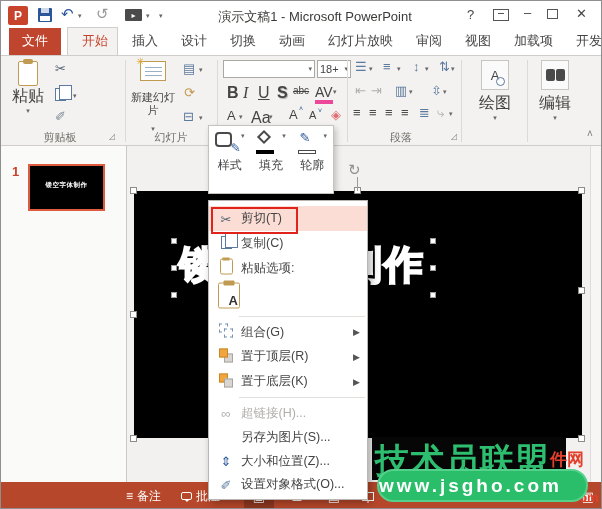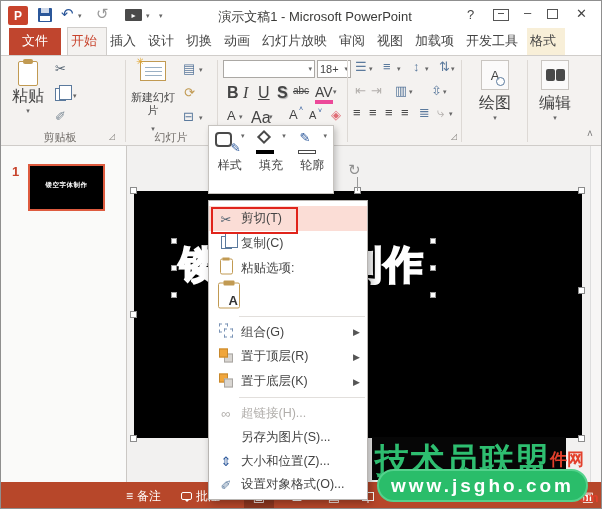--- a/index.html
+++ b/index.html
@@ -10,21 +10,21 @@
 
   
   #titlebar{left:0;top:0;width:100%;height:28px;background:#fff;}
   .qat-ic{font-size:15px;color:#2b579a;line-height:18px;}
   .caret{font-size:7px;color:#666;}
   #title-text{font-size:13px;color:#3a3a38;white-space:nowrap;}
   .winbtn{color:#444;font-size:13px;}
 
   
   #tabrow{left:0;top:28px;width:100%;height:26px;background:#fff;display:flex;align-items:flex-end;padding-left:8px;}
-  .tab{font-size:13px;color:#444;padding:4px 9px 5px 3px;white-space:nowrap;}
+  .tab{font-size:13px;color:#444;padding:4px 9px 5px 14px;white-space:nowrap;}
   .tab.file{background:#c0452e;color:#fff;padding:4px 13px 5px 13px;margin-right:6px;}
   .tab.sel{background:#f4f2f0;color:#c8432c;border:1px solid #d0cdca;border-bottom:none;position:relative;z-index:3;}
   .tab.fmt{background:#f8efd8;}
 
   
   #ribbon{left:0;top:54px;width:100%;height:91px;background:#f4f2f0;border-top:1px solid #d0cdca;border-bottom:1px solid #cfccc9;}
   .gsep{position:absolute;top:4px;width:1px;height:82px;background:#ddd9d5;}
   .glabel{position:absolute;top:74px;font-size:11px;color:#716d69;text-align:center;}
   .ric{color:#5b7a9d;font-size:13px;line-height:14px;}
   .ric.amber{color:#c19a52;}
@@ -98,21 +98,21 @@
   .bubble{width:11px;height:8px;border:1px solid #fff;border-radius:2px;position:relative;}
   .bubble:after{content:"";position:absolute;left:2px;bottom:-3px;border-left:3px solid transparent;border-right:3px solid transparent;border-top:3px solid #fff;}
   .screen{width:12px;height:9px;border:1px solid #fff;position:relative;}
   .screen:after{content:"";position:absolute;left:50%;bottom:-3px;transform:translateX(-50%);width:1px;height:3px;background:#fff;}
 
   
   #wm-black{position:absolute;left:371px;top:436px;width:194px;height:43px;background:#060606;z-index:49;}
   #wm-brand{position:absolute;left:374px;top:437px;font-size:34px;font-weight:bold;color:#2ebe70;letter-spacing:1px;z-index:50;white-space:nowrap;}
   #wm-frag1{position:absolute;left:549px;top:447px;font-size:17px;font-weight:bold;color:#e3402c;z-index:49;}
   #wm-frag2{position:absolute;left:563px;top:489px;font-size:13px;font-weight:bold;color:#e3402c;z-index:49;}
-  #wm-pill{position:absolute;left:376px;top:468px;width:211px;height:33px;background:#2abd6a;border:2px solid #54d28c;border-radius:17px;z-index:52;display:flex;align-items:center;justify-content:center;color:#fff;font-weight:bold;font-size:19px;letter-spacing:3px;}
+  #wm-pill{position:absolute;left:376px;top:468px;width:211px;height:33px;background:#2abd6a;border:2px solid #54d28c;border-radius:17px;z-index:52;display:flex;align-items:center;justify-content:flex-start;color:#fff;font-weight:bold;font-size:19px;letter-spacing:3px;}
 </style>
 </head>
 <body>
 
 <div id="win">
 
   <div id="titlebar" class="abs">
     <div class="abs ctr" style="left:7px;top:5px;width:20px;height:19px;background:#c8432c;border-radius:2px;color:#fff;font-size:12px;font-weight:bold;">P</div>
     <div class="abs" style="left:37px;top:7px;width:14px;height:14px;background:#2b579a;border-radius:1px;">
       <div style="position:absolute;left:3px;top:0;width:8px;height:5px;background:#cfd9ea;"></div>
@@ -221,20 +221,21 @@
     <span class="abs caret" style="left:408px;top:32px;">▾</span>
     <span class="abs ric" style="left:430px;top:28px;">⇳</span>
     <span class="abs caret" style="left:442px;top:32px;">▾</span>
     <span class="abs ric" style="left:352px;top:50px;color:#4a4a4a;">≡</span>
     <span class="abs ric" style="left:368px;top:50px;color:#4a4a4a;">≡</span>
     <span class="abs ric" style="left:384px;top:50px;color:#4a4a4a;">≡</span>
     <span class="abs ric" style="left:400px;top:50px;color:#4a4a4a;">≡</span>
     <span class="abs ric" style="left:418px;top:50px;">≣</span>
     <span class="abs ric gray" style="left:436px;top:50px;">⤷</span>
     <span class="abs caret" style="left:448px;top:54px;">▾</span>
+    <div class="glabel" style="left:350px;width:100px;">段落</div>
     <span class="launcher" style="left:450px;">◿</span>
     <div class="gsep" style="left:460px;"></div>
 
     <div class="abs" style="left:468px;top:4px;width:52px;text-align:center;">
       <div class="iconbox ctr" style="margin:0 auto;position:relative;">
         <span style="font-size:13px;color:#444;">A</span>
         <span style="position:absolute;right:3px;bottom:3px;width:9px;height:9px;border:1px solid #5b7a9d;border-radius:50%;background:rgba(255,255,255,.7);"></span>
       </div>
       <div class="fbtn" style="margin-top:3px;">绘图</div>
       <div class="caret">▾</div>

